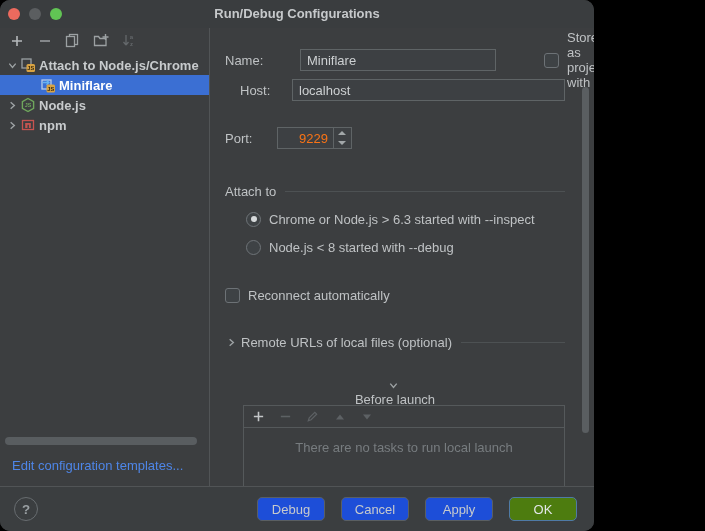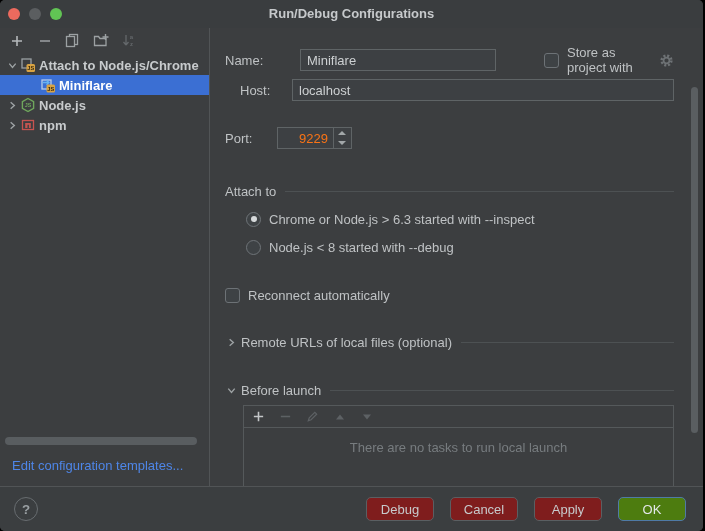--- a/index.html
+++ b/index.html
@@ -1,19 +1,19 @@
 <!DOCTYPE html>
 <html><head>
 <meta charset="utf-8">
 <style>
   html,body{margin:0;padding:0;background:#000;}
   *{box-sizing:border-box;}
   .window{
-    position:relative;width:703px;height:531px;background:#3c3e40;
-    border-radius:5px;overflow:hidden;
+    position:relative;width:594px;height:531px;background:#3c3e40;
+    border-radius:10px;overflow:hidden;
     font-family:"Liberation Sans",sans-serif;font-size:13px;color:#bfc2c4;
   }
   
   .titlebar{position:absolute;top:0;left:0;right:0;height:28px;background:#3a3d3f;}
   .traffic{position:absolute;top:8px;left:8px;display:flex;gap:9px;}
   .light{width:12px;height:12px;border-radius:50%;}
   .light.red{background:#ec6a5e;}
   .light.gray{background:#5b5e60;}
   .light.green{background:#61c454;}
   .title{position:absolute;top:0;left:0;right:0;height:28px;line-height:28px;
@@ -72,21 +72,21 @@
   .bl-empty{position:absolute;left:0;right:0;top:34px;text-align:center;color:#777c7f;}
   .vscroll{position:absolute;right:5px;top:59px;width:7px;height:346px;
     border-radius:4px;background:#5a5e61;}
   
   .footer{position:absolute;left:0;right:0;bottom:0;height:45px;background:#3b3e40;
     border-top:1px solid #515456;}
   .help-btn{position:absolute;left:14px;top:10px;width:24px;height:24px;border-radius:50%;
     border:1px solid #686d70;color:#9aa0a3;display:flex;align-items:center;
     justify-content:center;font-weight:bold;cursor:pointer;background:transparent;}
   .actions{position:absolute;right:17px;top:10px;display:flex;gap:16px;}
-  .btn{min-width:68px;height:24px;background:#7f1d1d;border:1px solid #5a5f62;
+  .btn{min-width:68px;height:24px;background:#1d4ed8;border:1px solid #5a5f62;
     border-radius:5px;color:#c7cacc;font-family:"Liberation Sans",sans-serif;
     font-size:13px;cursor:pointer;padding:0 12px;}
   .btn.primary{background:#4d7c0f;border-color:#4f7aa6;color:#e3e7e9;}
   svg{display:block;}
   .icon-txt{font-family:"Liberation Sans",sans-serif;}
 </style>
 </head>
 <body>
 
 <div class="window">
@@ -273,21 +273,21 @@
     <div class="row" style="top:303px;">
       <span class="sect-chev">
           <svg width="11" height="11" viewBox="0 0 12 12">
             <path d="M4 2.5l4 3.5-4 3.5" stroke="#9da2a4" stroke-width="1.5" fill="none"></path>
           </svg>
         </span>
       <span>Remote URLs of local files (optional)</span>
       <span class="sep"></span>
     </div>
 
-    <div class="row" style="top:351px;">
+    <div class="row" style="top:351px;flex-direction:column;">
       <span class="sect-chev">
           <svg width="11" height="11" viewBox="0 0 12 12">
             <path d="M2.5 4l3.5 4 3.5-4" stroke="#9da2a4" stroke-width="1.5" fill="none"></path>
           </svg>
         </span>
       <span>Before launch</span>
       <span class="sep"></span>
     </div>
 
     <div class="bl-panel">

